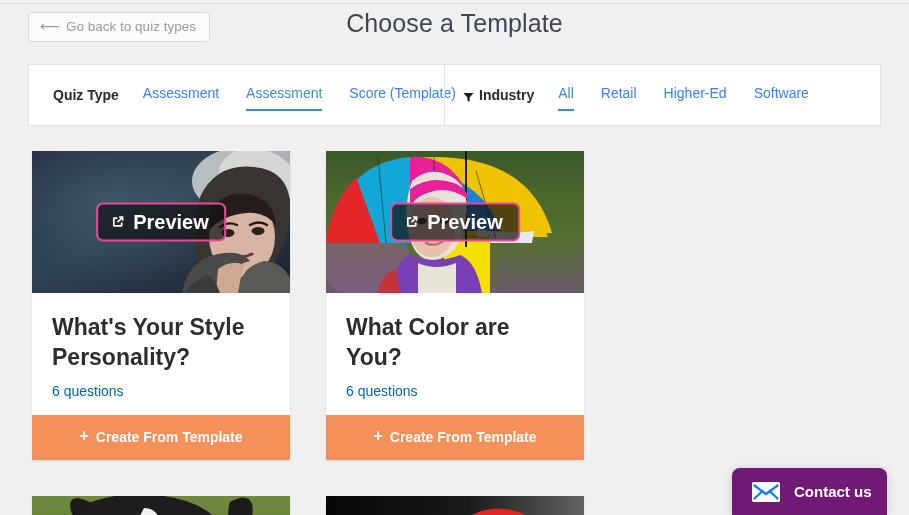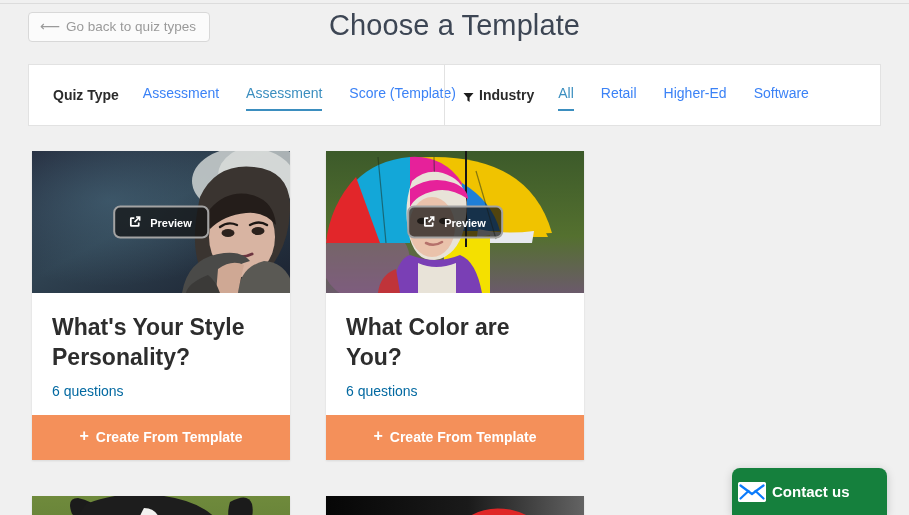--- a/index.html
+++ b/index.html
@@ -55,21 +55,21 @@
     color: #9a9a9a;
     position: relative;
     top: -1px;
   }
 
   .page-title {
     position: absolute;
     left: 0; right: 0;
     top: 9px;
     text-align: center;
-    font-size: 29px;
+    font-size: 25px;
     font-weight: 400;
     color: #3d4654;
     letter-spacing: 0.1px;
   }
 
   
   .filter-bar {
     position: absolute;
     left: 28px;
     top: 64px;
@@ -159,28 +159,28 @@
   }
 
   .card-thumb .art { position: absolute; inset: 0; }
 
   .preview-button {
     position: absolute;
     left: 50%;
     top: 50%;
     transform: translate(-50%, -50%);
     display: flex;
-    align-items: flex-end;
+    align-items: flex-start;
     gap: 8px;
     padding: 7px 15px 8px 13px;
     background: rgba(20,20,20,0.72);
-    border: 2px solid #a3a3a3;
+    border: 2px solid #ec4899;
     border-radius: 7px;
     color: #ffffff;
-    font-size: 11px;
+    font-size: 20px;
     font-weight: bold;
     line-height: 1;
     cursor: pointer;
     white-space: nowrap;
   }
   .ext-icon { display: inline-block; width: 14px; height: 14px; }
 
   .card-body {
     padding: 20px 20px 0 20px;
     flex: 1;
@@ -216,26 +216,26 @@
   }
   .plus-sign { font-size: 16px; font-weight: bold; line-height: 1; position: relative; top: -1px; }
 
   
   .contact-widget {
     position: absolute;
     right: 22px;
     bottom: 0px;
     width: 155px;
     height: 47px;
-    background: #15803d;
+    background: #701a75;
     border-radius: 8px 8px 0 0;
     display: flex;
     align-items: center;
-    gap: 6px;
-    padding-left: 6px;
+    gap: 14px;
+    padding-left: 20px;
     box-shadow: 0 2px 10px rgba(0,0,0,0.18);
     cursor: pointer;
     z-index: 50;
   }
   .envelope {
     width: 28px; height: 20px;
     background: #ffffff;
     border-radius: 2px;
     position: relative;
     overflow: hidden;

